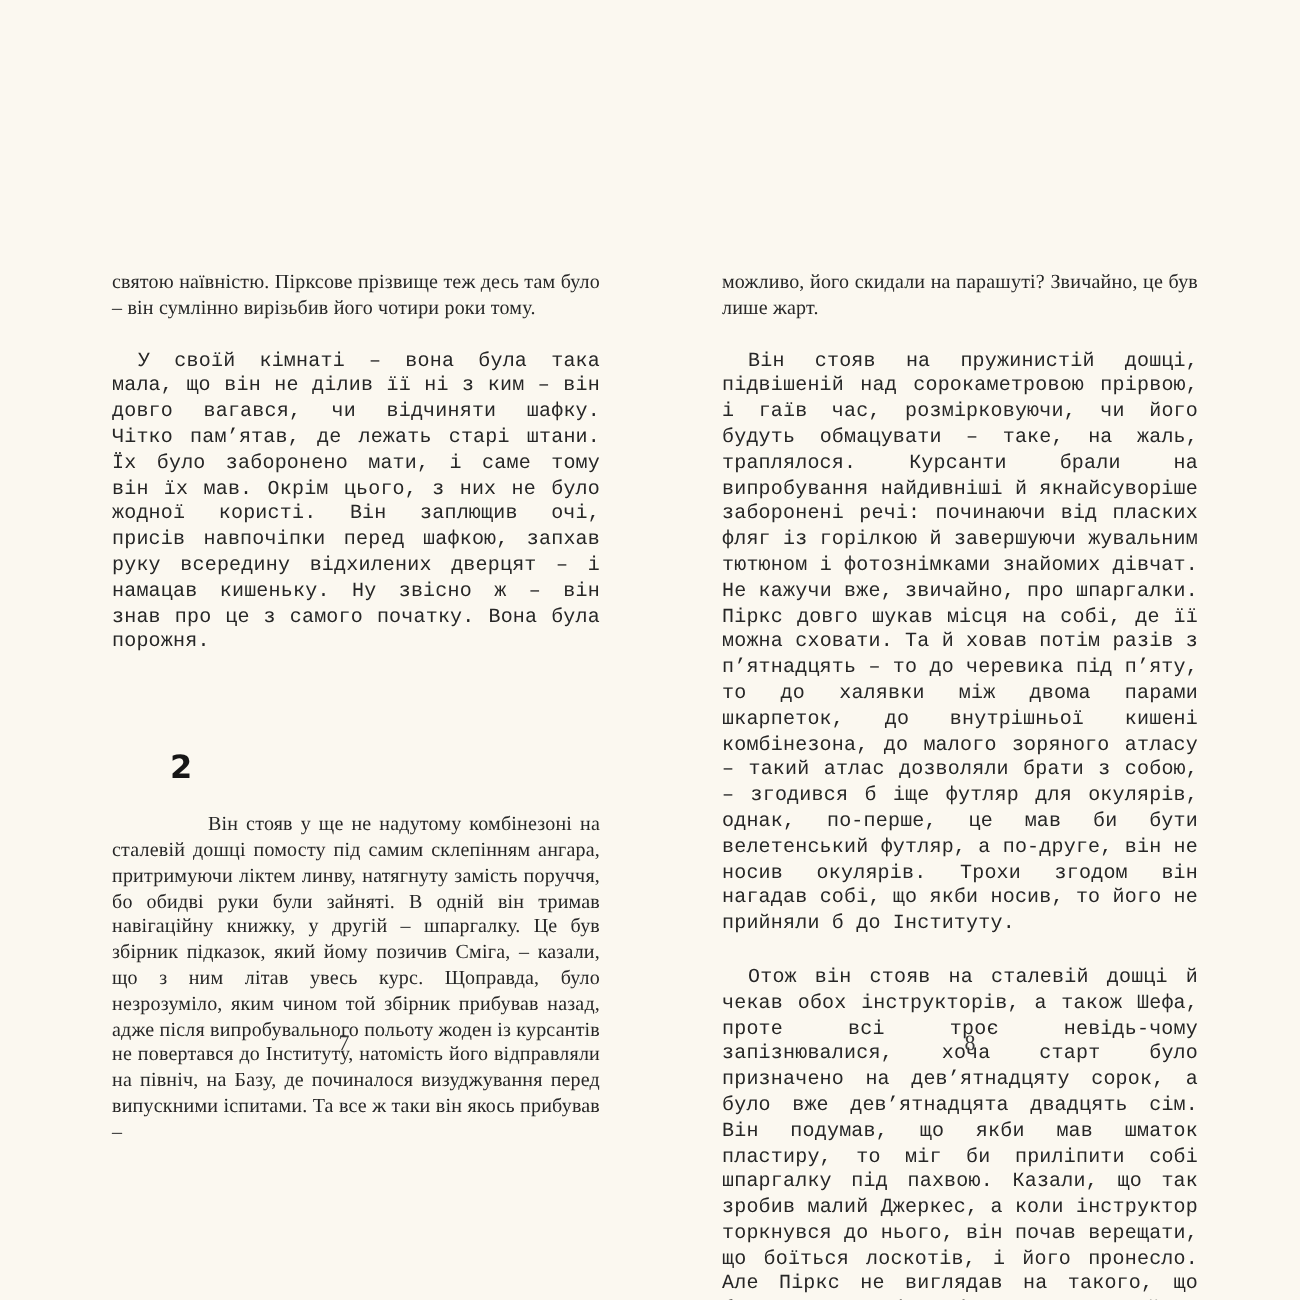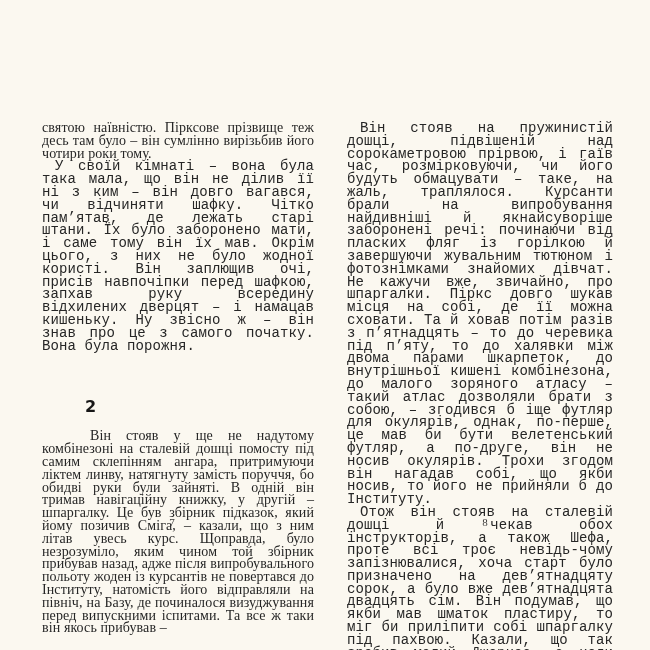--- a/index.html
+++ b/index.html
@@ -19,22 +19,22 @@
     font-family: "Liberation Serif", "DejaVu Serif", serif;
     color: #262626;
   }
   .page {
     position: absolute;
     top: 122px;
   }
   .page-left  { left: 42px;  width: 272px; }
   .page-right { left: 347px; width: 266px; }
   .para {
-    margin: 0;
-    font-size: 14px;
+    margin: 14px;
+    font-size: 10px;
     line-height: 12.8px;
     text-align: justify;
     letter-spacing: 0.1px;
   }
   .para.indent { text-indent: 13px; font-family: Liberation Mono, monospace; }
   .para.chapter-open { text-indent: 48px; }
   .chapter-number {
     margin: 47px 0 15px 43px;
     font-family: "DejaVu Sans", "Liberation Sans", sans-serif;
     font-weight: bold;
@@ -58,20 +58,21 @@
 <div class="spread">
 
   <div class="page page-left">
     <p class="para">святою наївністю. Пірксове прізвище теж десь там було – він сумлінно вирізьбив його чотири роки тому.</p>
     <p class="para indent">У своїй кімнаті – вона була така мала, що він не ділив її ні з ким – він довго вагався, чи відчиняти шафку. Чітко пам’ятав, де лежать старі штани. Їх було заборонено мати, і саме тому він їх мав. Окрім цього, з них не було жодної користі. Він заплющив очі, присів навпочіпки перед шафкою, запхав руку всередину відхилених дверцят – і намацав кишеньку. Ну звісно ж – він знав про це з самого початку. Вона була порожня.</p>
     <div class="chapter-number">2</div>
     <p class="para chapter-open">Він стояв у ще не надутому комбінезоні на сталевій дошці помосту під самим склепінням ангара, притримуючи ліктем линву, натягнуту замість поруччя, бо обидві руки були зайняті. В одній він тримав навігаційну книжку, у другій – шпаргалку. Це був збірник підказок, який йому позичив Сміга, – казали, що з ним літав увесь курс. Щоправда, було незрозуміло, яким чином той збірник прибував назад, адже після випробувального польоту жоден із курсантів не повертався до Інституту, натомість його відправляли на північ, на Базу, де починалося визуджування перед випускними іспитами. Та все ж таки він якось прибував –</p>
   </div>
 
   <div class="page page-right">
+    <p class="para">можливо, його скидали на парашуті? Звичайно, це був лише жарт.</p>
     <p class="para indent">Він стояв на пружинистій дошці, підвішеній над сорокаметровою прірвою, і гаїв час, розмірковуючи, чи його будуть обмацувати – таке, на жаль, траплялося. Курсанти брали на випробування найдивніші й якнайсуворіше заборонені речі: починаючи від пласких фляг із горілкою й завершуючи жувальним тютюном і фотознімками знайомих дівчат. Не кажучи вже, звичайно, про шпаргалки. Піркс довго шукав місця на собі, де її можна сховати. Та й ховав потім разів з п’ятнадцять – то до черевика під п’яту, то до халявки між двома парами шкарпеток, до внутрішньої кишені комбінезона, до малого зоряного атласу – такий атлас дозволяли брати з собою, – згодився б іще футляр для окулярів, однак, по-перше, це мав би бути велетенський футляр, а по-друге, він не носив окулярів. Трохи згодом він нагадав собі, що якби носив, то його не прийняли б до Інституту.</p>
     <p class="para indent">Отож він стояв на сталевій дошці й чекав обох інструкторів, а також Шефа, проте всі троє невідь-чому запізнювалися, хоча старт було призначено на дев’ятнадцяту сорок, а було вже дев’ятнадцята двадцять сім. Він подумав, що якби мав шматок пластиру, то міг би приліпити собі шпаргалку під пахвою. Казали, що так зробив малий Джеркес, а коли інструктор торкнувся до нього, він почав верещати, що боїться лоскотів, і його пронесло. Але Піркс не виглядав на такого, що боїться лоскотів, він знав про це й не мав із цього приводу жодних</p>
   </div>
 
   <div class="page-number page-number-left">7</div>
 
   <div class="page-number page-number-right">8</div>
 
 </div>
 

